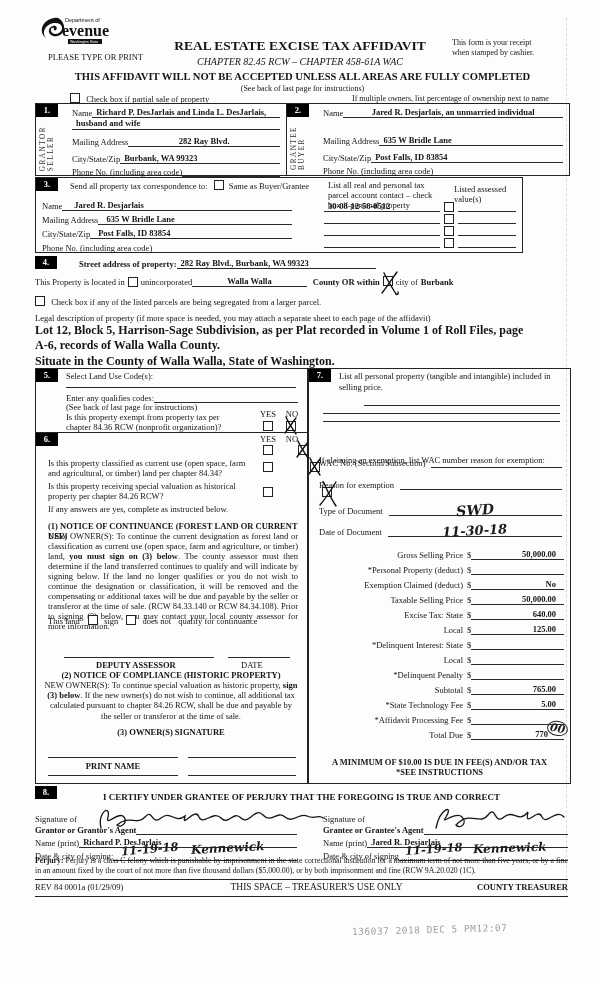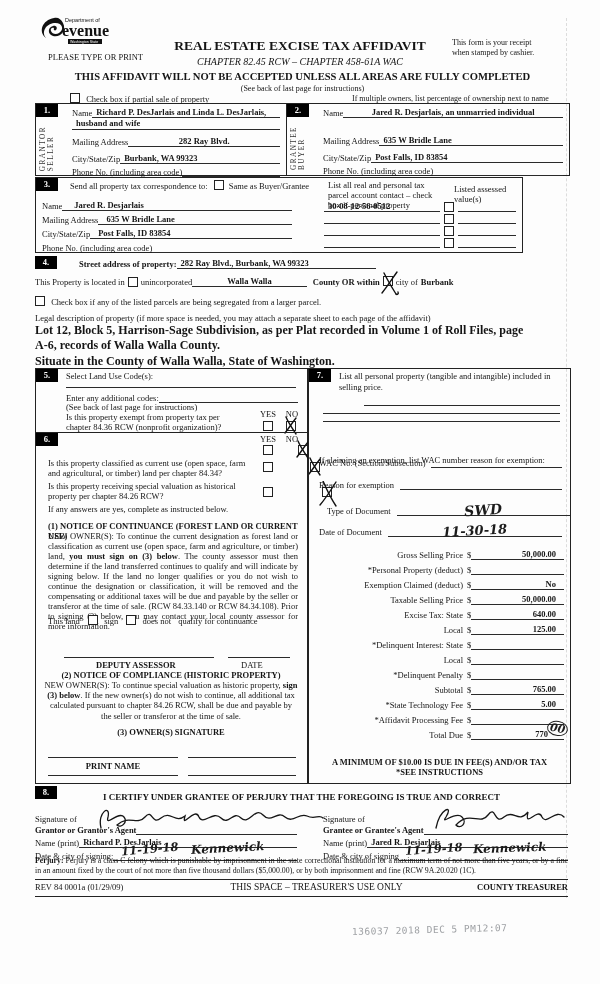--- a/index.html
+++ b/index.html
@@ -213,21 +213,21 @@
       <div>A-6, records of Walla Walla County.</div>
       <div>Situate in the County of Walla Walla, State of Washington.</div>
     </div>
   </div>
 
   <div class="abs box" style="left:35px;top:368px;width:271px;height:414px;">
     <span class="secnum abs" style="left:0;top:0;">5.</span>
     <div class="abs" style="left:30px;top:2px;">Select Land Use Code(s):</div>
     <div class="abs ln" style="left:30px;top:8px;width:230px;"></div>
     <div class="abs row" style="left:30px;top:23px;width:232px;">
-      <span>Enter any additional codes:</span>
+      <span>Enter any qualifies codes:</span>
       <span class="ln"></span>
     </div>
     <div class="abs" style="left:30px;top:33px;">(See back of last page for instructions)</div>
     <div class="abs" style="left:30px;top:43px;width:180px;line-height:1.2;">
       <div>Is this property exempt from property tax per</div>
         <div>chapter 84.36 RCW (nonprofit organization)?</div>
     </div>
     <div class="abs ctr" style="left:222px;top:40px;width:20px;">YES</div>
     <div class="abs ctr" style="left:248px;top:40px;width:16px;">NO</div>
     <span class="cb abs" style="left:227px;top:52px;"></span>
@@ -316,21 +316,21 @@
 
     <div class="abs" style="left:10px;top:74px;margin-top:12px;">If claiming an exemption, list WAC number reason for exemption:</div>
     <div class="abs row" style="left:10px;top:88px;width:243px;">
       <span>WAC No. (Section/Subsection)</span>
       <span class="ln" style="margin-left:6px;"></span>
     </div>
     <div class="abs row" style="left:10px;top:110px;width:243px;">
       <span>Reason for exemption</span>
       <span class="ln" style="margin-left:6px;"></span>
     </div>
-    <div class="abs row" style="left:18px;top:130px;width:243px;">
+    <div class="abs row" style="left:10px;top:130px;width:243px;">
       <span>Type of Document</span>
       <span class="ln ctr" style="margin-left:6px;position:relative;"><span class="hw" style="display:inline-block;font-size:14px;transform:rotate(-4deg) translateY(3px);">SWD</span></span>
     </div>
     <div class="abs row" style="left:10px;top:152px;width:243px;">
       <span>Date of Document</span>
       <span class="ln ctr" style="margin-left:6px;position:relative;"><span class="hw" style="display:inline-block;font-size:13px;transform:rotate(-3deg) translateY(2px);">11-30-18</span></span>
     </div>
 
     <div class="abs" style="left:6px;top:176px;width:249px;">
       <div class="feerow">

